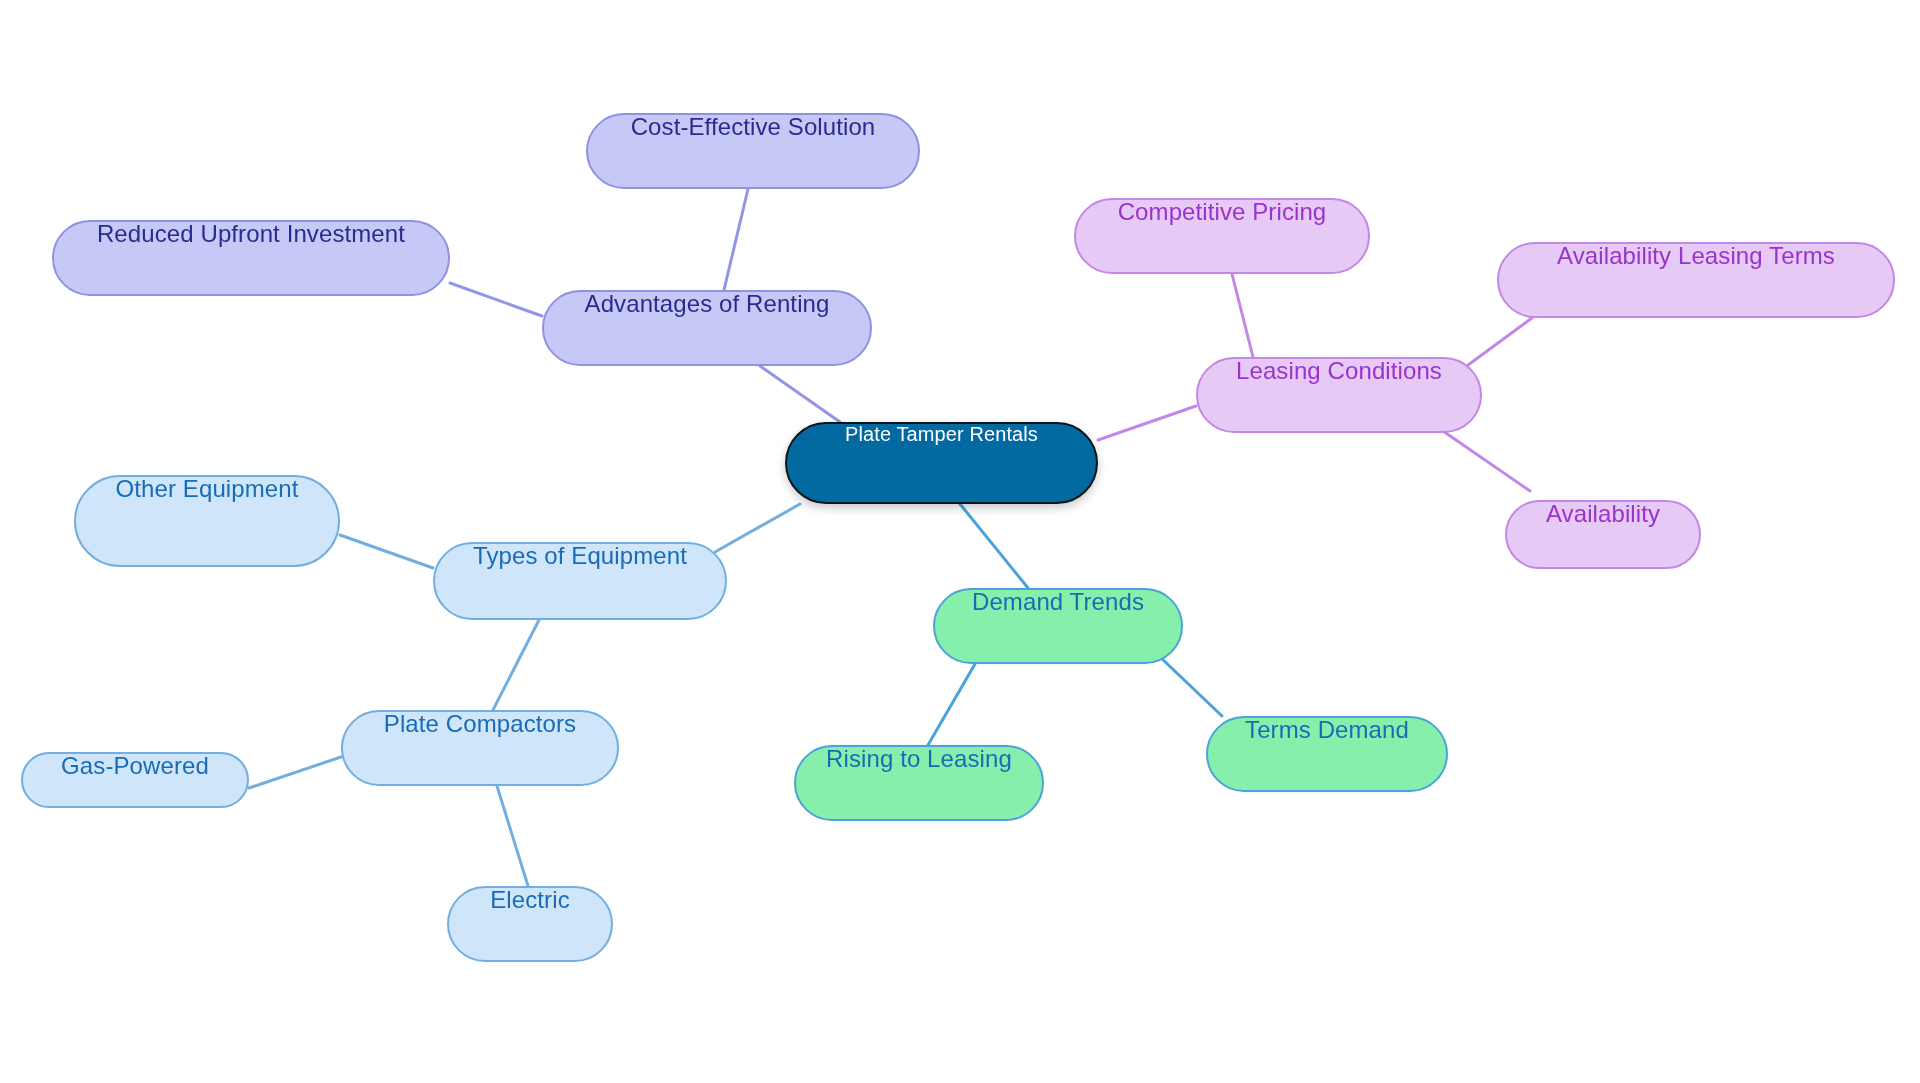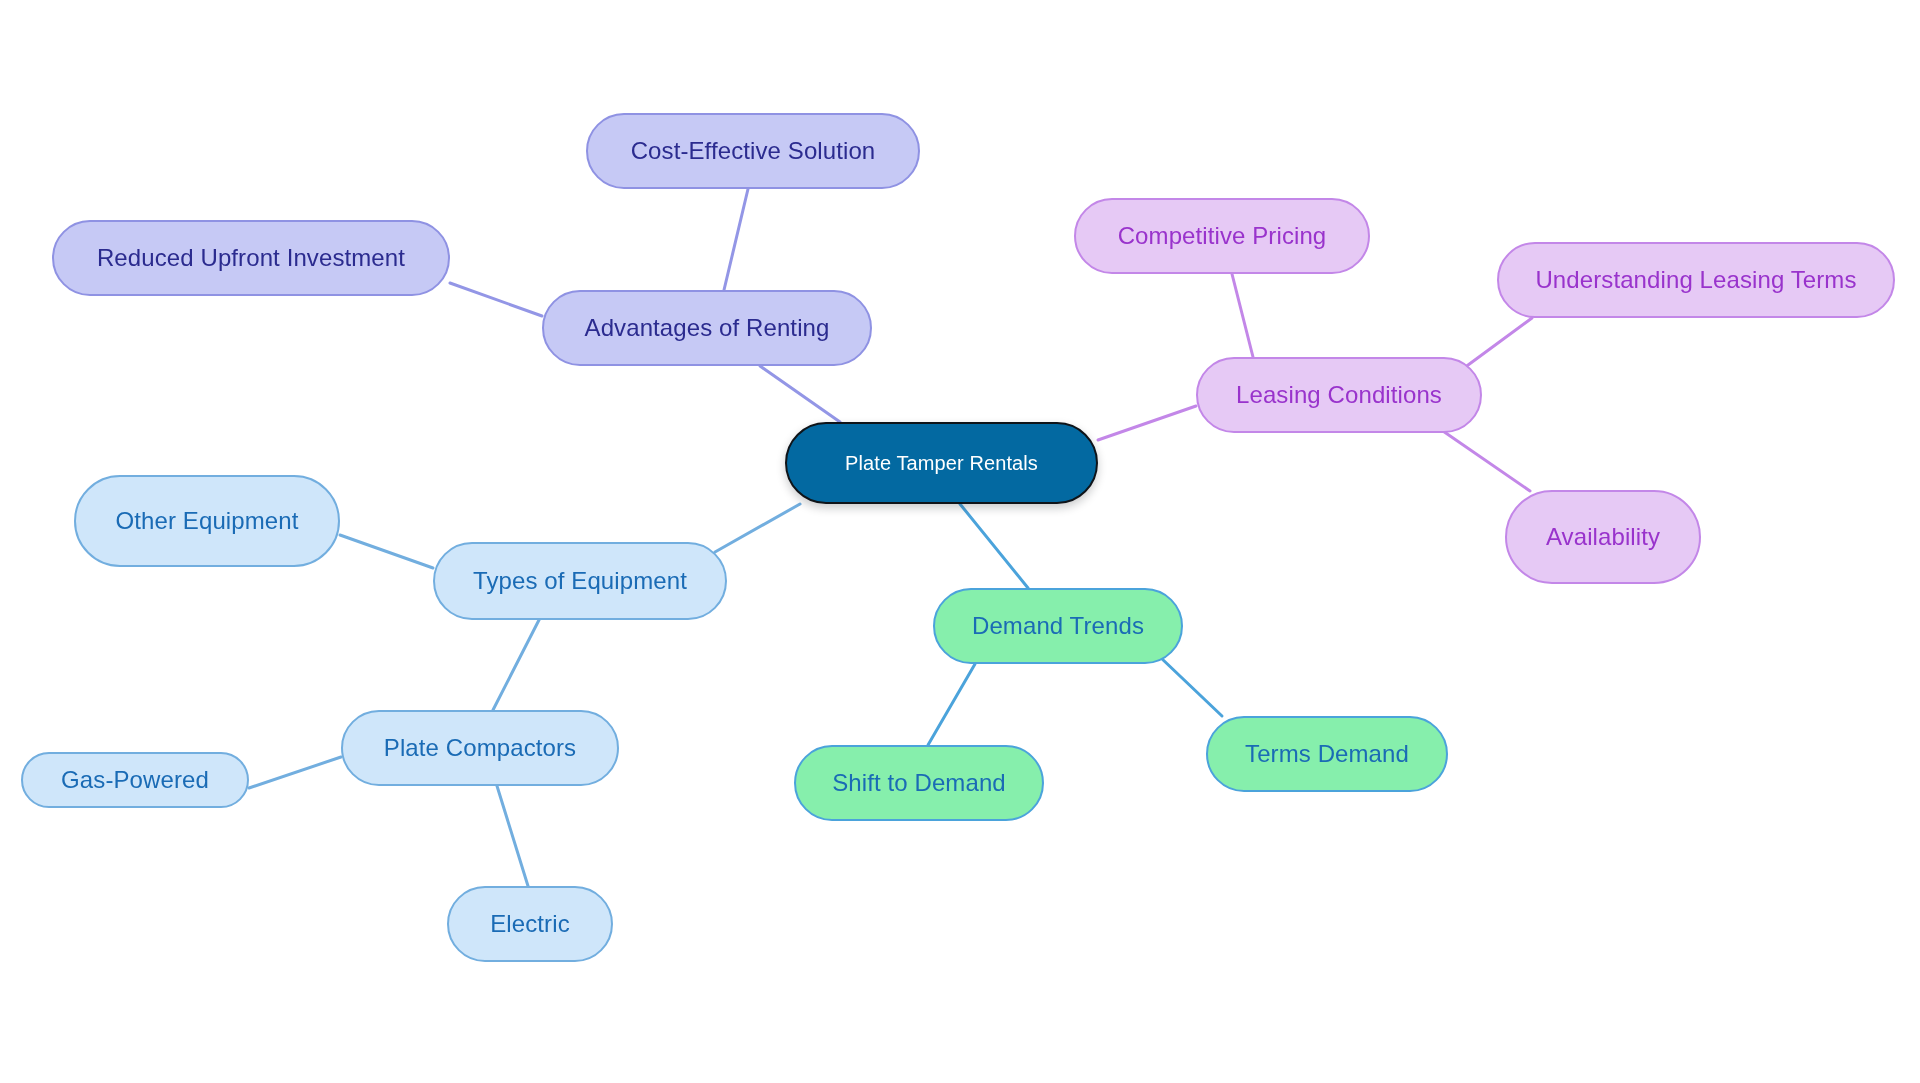--- a/index.html
+++ b/index.html
@@ -23,21 +23,21 @@
     left: 0;
     top: 0;
     width: 1920px;
     height: 1083px;
     pointer-events: none;
   }
   .node {
     position: absolute;
     box-sizing: border-box;
     display: flex;
-    align-items: center;
+    align-items: flex-start;
     justify-content: center;
     border-radius: 999px;
     border-style: solid;
     border-width: 2px;
     white-space: nowrap;
     letter-spacing: 0.1px;
     z-index: 5;
   }
   .node .label {
     display: block;
@@ -122,31 +122,31 @@
       <div class="node node-lightblue" style="left: 21px; top: 752px; width: 228px; height: 56px;">
         <span class="label">Gas-Powered</span>
       </div>
       <div class="node node-lightblue" style="left: 447px; top: 886px; width: 166px; height: 76px;">
         <span class="label">Electric</span>
       </div>
       <div class="node node-skyblue" style="left: 933px; top: 588px; width: 250px; height: 76px;">
         <span class="label">Demand Trends</span>
       </div>
       <div class="node node-skyblue" style="left: 794px; top: 745px; width: 250px; height: 76px;">
-        <span class="label">Shift to Demand</span>
+        <span class="label">Rising to Leasing</span>
       </div>
       <div class="node node-skyblue" style="left: 1206px; top: 716px; width: 242px; height: 76px;">
         <span class="label">Terms Demand</span>
       </div>
       <div class="node node-lavender" style="left: 1196px; top: 357px; width: 286px; height: 76px;">
         <span class="label">Leasing Conditions</span>
       </div>
       <div class="node node-lavender" style="left: 1074px; top: 198px; width: 296px; height: 76px;">
         <span class="label">Competitive Pricing</span>
       </div>
       <div class="node node-lavender" style="left: 1497px; top: 242px; width: 398px; height: 76px;">
-        <span class="label">Understanding Leasing Terms</span>
+        <span class="label">Availability Leasing Terms</span>
       </div>
-      <div class="node node-lavender" style="left: 1505px; top: 490px; width: 196px; height: 94px;">
+      <div class="node node-lavender" style="left: 1505px; top: 500px; width: 196px; height: 69px;">
         <span class="label">Availability</span>
       </div>
     </div>
 </div>
 
 </body></html>

